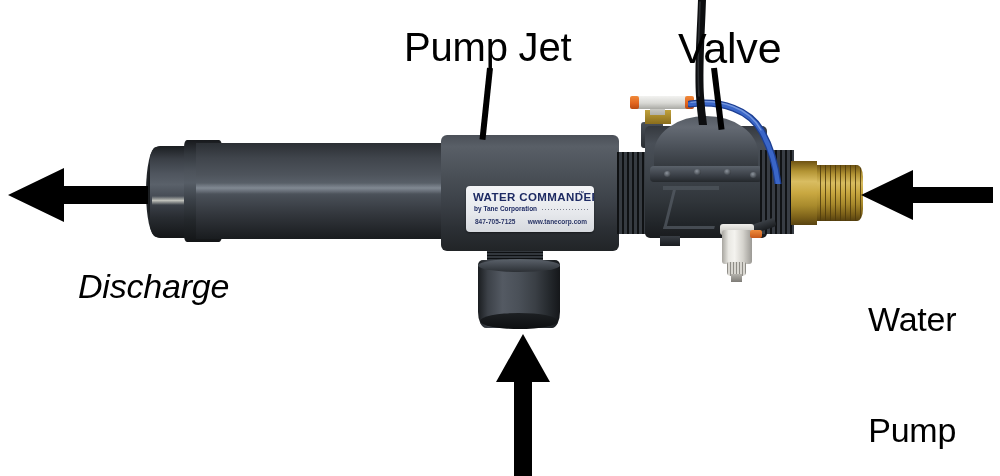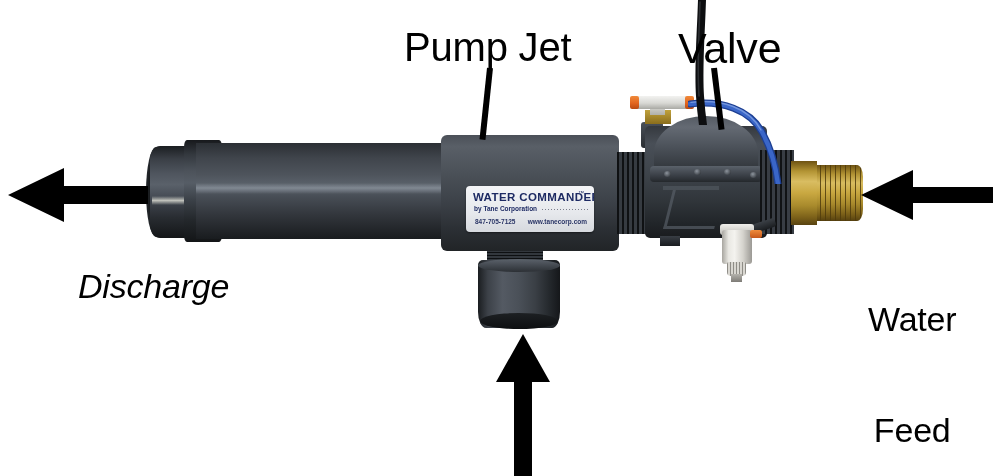--- a/index.html
+++ b/index.html
@@ -573,16 +573,16 @@
 
   <div class="callout" id="label-pump-jet">Pump Jet</div>
 
   <div class="callout" id="label-valve">Valve</div>
 
   <div class="callout" id="label-discharge">Discharge</div>
 
 
   <div class="callout" id="label-water-feed">
     <div>Water</div>
-    <div>Feed</div>
+    <div>Pump</div>
   </div>
 
 </div>
 
 </body></html>

